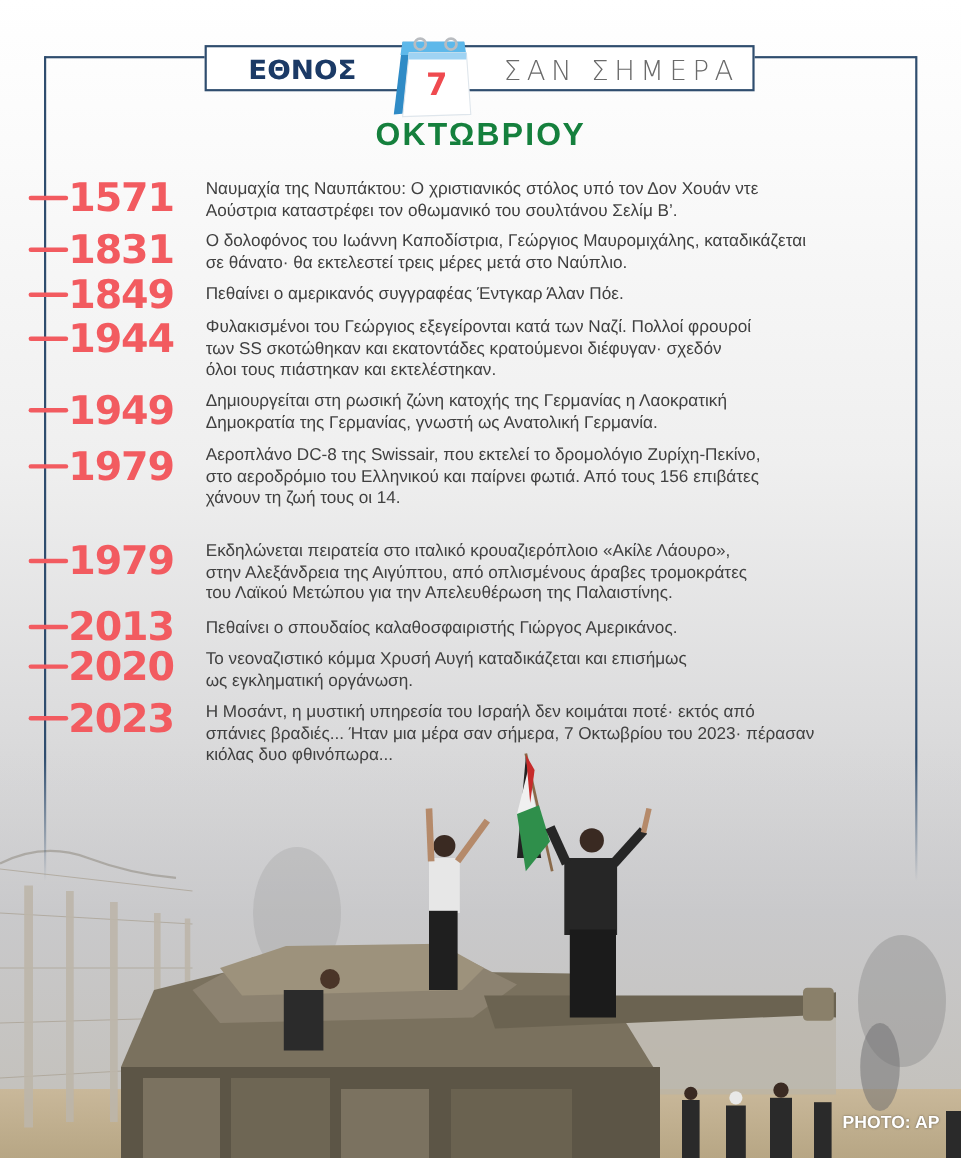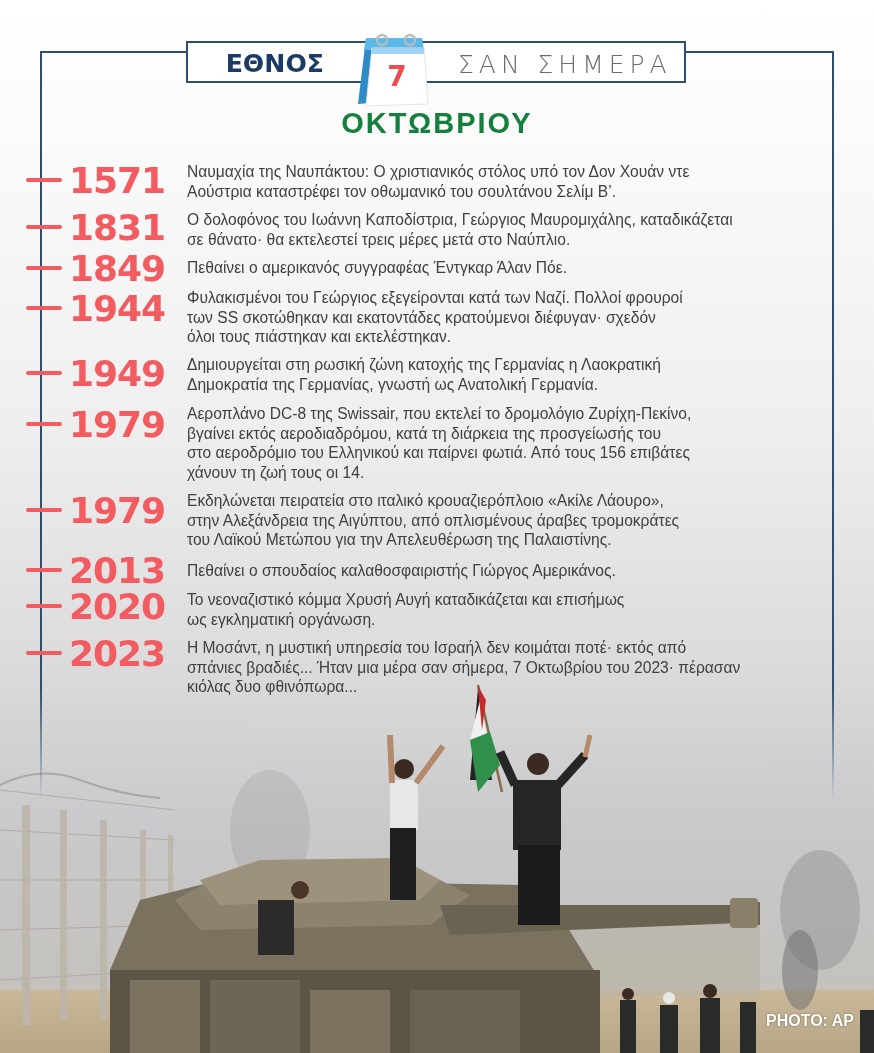--- a/index.html
+++ b/index.html
@@ -11,21 +11,21 @@
   .frame-right{position:absolute;left:832px;top:51px;width:2px;height:750px;background:linear-gradient(180deg,#2f4d6e 0%,#2f4d6e 85%,rgba(47,77,110,0) 100%);}
   .header-box{position:absolute;left:186px;top:41px;width:500px;height:42px;border:2px solid #2f4d6e;background:#fff;box-sizing:border-box;}
   .brand{position:absolute;left:228px;top:50px;font-weight:900;font-size:24px;color:#1b3a66;letter-spacing:0px;font-family:"DejaVu Sans",sans-serif;transform:scaleX(1.05);}
   .subtitle{position:absolute;left:446px;top:50px;font-size:25px;color:#6a6a6a;letter-spacing:5px;font-weight:300;font-family:"DejaVu Sans",sans-serif;margin-left:12px;}
   .calendar{position:absolute;left:352px;top:28px;width:78px;height:80px;}
   .month{position:absolute;left:0;width:874px;top:107px;text-align:center;font-family:Liberation Sans, sans-serif;font-weight:900;font-size:29px;color:#15803d;letter-spacing:2px;}
   .photo{position:absolute;left:0;top:680px;width:874px;height:373px;overflow:hidden;}
   .events{position:absolute;left:0;top:0;}
   .ev{position:absolute;left:0;}
   .tick{position:absolute;left:26px;width:36px;height:4px;background:#f25b60;border-radius:2px;}
-  .year{position:absolute;right:0;font-family:"DejaVu Sans",sans-serif;font-weight:900;color:#f25b60;font-size:36px;letter-spacing:-1px;line-height:1;text-align:center;}
+  .year{position:absolute;right:0;font-family:"DejaVu Sans",sans-serif;font-weight:900;color:#f25b60;font-size:36px;letter-spacing:-1px;line-height:1;text-align:left;}
   .desc{position:absolute;left:187px;width:630px;font-size:15.6px;line-height:19.5px;color:#404040;font-weight:500;}
   .credit{position:absolute;left:766px;top:1012px;color:#fff;font-size:16px;font-weight:700;text-shadow:0 0 2px rgba(0,0,0,.5);}
 </style>
 </head>
 <body>
 
 <div class="photo">
   <svg width="874" height="373" viewBox="0 0 874 373">
     <defs>
       <linearGradient id="sky" x1="0" y1="0" x2="0" y2="1">
@@ -178,21 +178,20 @@
       <div>Δημιουργείται στη ρωσική ζώνη κατοχής της Γερμανίας η Λαοκρατική</div>
       <div>Δημοκρατία της Γερμανίας, γνωστή ως Ανατολική Γερμανία.</div>
     </div>
   </div>
 
   <div class="ev">
     <div class="tick" style="top:422px"></div>
     <div class="year" style="left:62px;width:110px;top:407px">1979</div>
     <div class="desc" style="top:404px">
       <div>Αεροπλάνο DC-8 της Swissair, που εκτελεί το δρομολόγιο Ζυρίχη-Πεκίνο,</div>
-      <div>βγαίνει εκτός αεροδιαδρόμου, κατά τη διάρκεια της προσγείωσής του</div>
       <div>στο αεροδρόμιο του Ελληνικού και παίρνει φωτιά. Από τους 156 επιβάτες</div>
       <div>χάνουν τη ζωή τους οι 14.</div>
     </div>
   </div>
 
   <div class="ev">
     <div class="tick" style="top:508px"></div>
     <div class="year" style="left:62px;width:110px;top:493px">1979</div>
     <div class="desc" style="top:491px">
       <div>Εκδηλώνεται πειρατεία στο ιταλικό κρουαζιερόπλοιο «Ακίλε Λάουρο»,</div>

